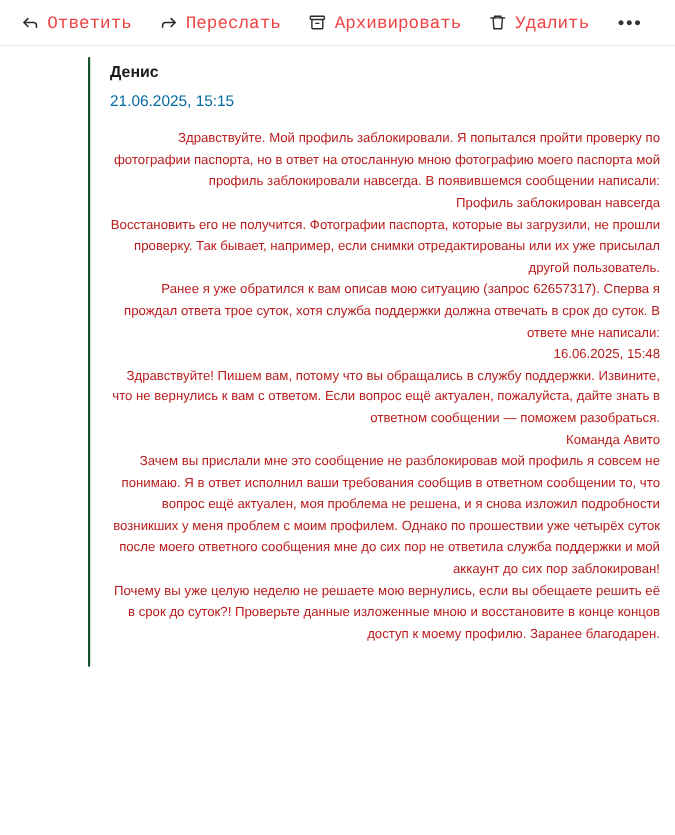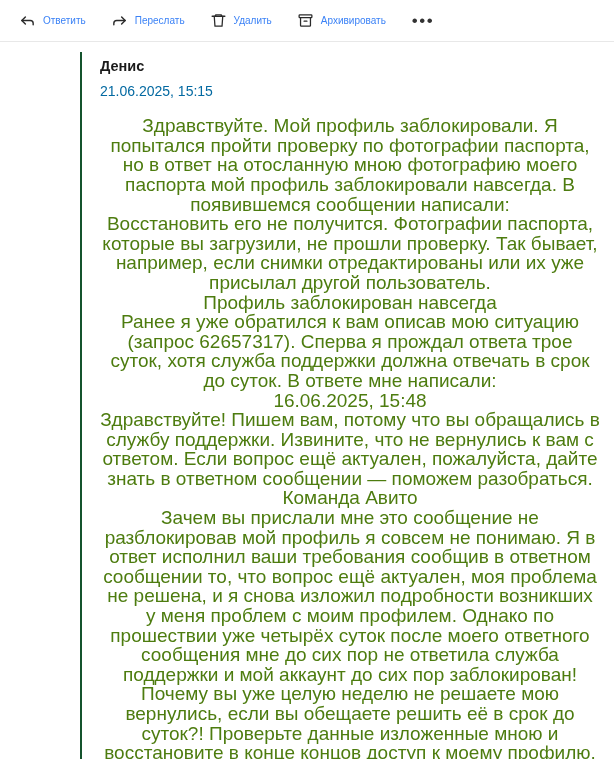--- a/index.html
+++ b/index.html
@@ -34,24 +34,25 @@
     border-bottom: 1px solid #e8e8e8;
   }
   .tb-btn {
     display: flex;
     align-items: center;
     gap: 7px;
     padding: 5px 9px;
     margin-right: 7px;
     border-radius: 4px;
     cursor: pointer;
-    color: #3b82f6;
-    font-size: 10px;
+    color: #ef4444;
+    font-size: 16px;
     white-space: nowrap;
     user-select: none;
+    font-family: Liberation Mono, monospace;
   }
   .tb-label { line-height: 1; }
   .tb-icon {
     width: 17px;
     height: 17px;
     display: inline-flex;
     align-items: center;
     justify-content: center;
     flex: 0 0 auto;
   }
@@ -90,25 +91,25 @@
     margin: 0 0 8px 0;
     line-height: 1.2;
   }
   .timestamp {
     font-size: 14px;
     color: #0369a1;
     margin: 0 0 16px 0;
     line-height: 1.2;
   }
   .para {
-    font-size: 19px;
+    font-size: 12px;
     line-height: 19.6px;
-    color: #4d7c0f;
+    color: #b91c1c;
     margin: 0;
-    text-align: center;
+    text-align: right;
     word-wrap: break-word;
   }
   .para + .para { margin-top: 0; }
 </style>
 </head>
 <body>
 
 <div class="app">
 
   <div class="toolbar">
@@ -129,52 +130,52 @@
           <polyline points="15 17 20 12 15 7"></polyline>
           <path d="M4 18v-2a4 4 0 0 1 4-4h12"></path>
         </svg>
       </span>
       <span class="tb-label">Переслать</span>
     </div>
 
     <div class="tb-btn">
       <span class="tb-icon">
         <svg width="17" height="17" viewBox="0 0 24 24" fill="none" stroke="#2b2b2b" stroke-width="1.8" stroke-linecap="round" stroke-linejoin="round">
+          <rect x="3" y="4" width="18" height="4" rx="1"></rect>
+          <path d="M5 8v11a1 1 0 0 0 1 1h12a1 1 0 0 0 1-1V8"></path>
+          <line x1="10" y1="13" x2="14" y2="13"></line>
+        </svg>
+      </span>
+      <span class="tb-label">Архивировать</span>
+    </div>
+
+    <div class="tb-btn">
+      <span class="tb-icon">
+        <svg width="17" height="17" viewBox="0 0 24 24" fill="none" stroke="#2b2b2b" stroke-width="1.8" stroke-linecap="round" stroke-linejoin="round">
           <polyline points="3 6 21 6"></polyline>
           <path d="M8 6V4h8v2"></path>
           <path d="M6 6l1 14h10l1-14"></path>
         </svg>
       </span>
       <span class="tb-label">Удалить</span>
-    </div>
-
-    <div class="tb-btn">
-      <span class="tb-icon">
-        <svg width="17" height="17" viewBox="0 0 24 24" fill="none" stroke="#2b2b2b" stroke-width="1.8" stroke-linecap="round" stroke-linejoin="round">
-          <rect x="3" y="4" width="18" height="4" rx="1"></rect>
-          <path d="M5 8v11a1 1 0 0 0 1 1h12a1 1 0 0 0 1-1V8"></path>
-          <line x1="10" y1="13" x2="14" y2="13"></line>
-        </svg>
-      </span>
-      <span class="tb-label">Архивировать</span>
     </div>
 
     <div class="tb-more">•••</div>
   </div>
 
   <div class="msg-scroll">
     <div class="msg-wrap">
       <div class="msg-card">
 
         <div class="sender">Денис</div>
         <div class="timestamp">21.06.2025, 15:15</div>
 
         <p class="para">Здравствуйте. Мой профиль заблокировали. Я попытался пройти проверку по фотографии паспорта, но в ответ на отосланную мною фотографию моего паспорта мой профиль заблокировали навсегда. В появившемся сообщении написали:</p>
+        <p class="para">Профиль заблокирован навсегда</p>
         <p class="para">Восстановить его не получится. Фотографии паспорта, которые вы загрузили, не прошли проверку. Так бывает, например, если снимки отредактированы или их уже присылал другой пользователь.</p>
-        <p class="para">Профиль заблокирован навсегда</p>
         <p class="para">Ранее я уже обратился к вам описав мою ситуацию (запрос 62657317). Сперва я прождал ответа трое суток, хотя служба поддержки должна отвечать в срок до суток. В ответе мне написали:</p>
         <p class="para">16.06.2025, 15:48</p>
         <p class="para">Здравствуйте! Пишем вам, потому что вы обращались в службу поддержки. Извините, что не вернулись к вам с ответом. Если вопрос ещё актуален, пожалуйста, дайте знать в ответном сообщении — поможем разобраться.</p>
         <p class="para">Команда Авито</p>
         <p class="para">Зачем вы прислали мне это сообщение не разблокировав мой профиль я совсем не понимаю. Я в ответ исполнил ваши требования сообщив в ответном сообщении то, что вопрос ещё актуален, моя проблема не решена, и я снова изложил подробности возникших у меня проблем с моим профилем. Однако по прошествии уже четырёх суток после моего ответного сообщения мне до сих пор не ответила служба поддержки и мой аккаунт до сих пор заблокирован!</p>
         <p class="para">Почему вы уже целую неделю не решаете мою вернулись, если вы обещаете решить её в срок до суток?! Проверьте данные изложенные мною и восстановите в конце концов доступ к моему профилю. Заранее благодарен.</p>
 
       </div>
     </div>
   </div>

